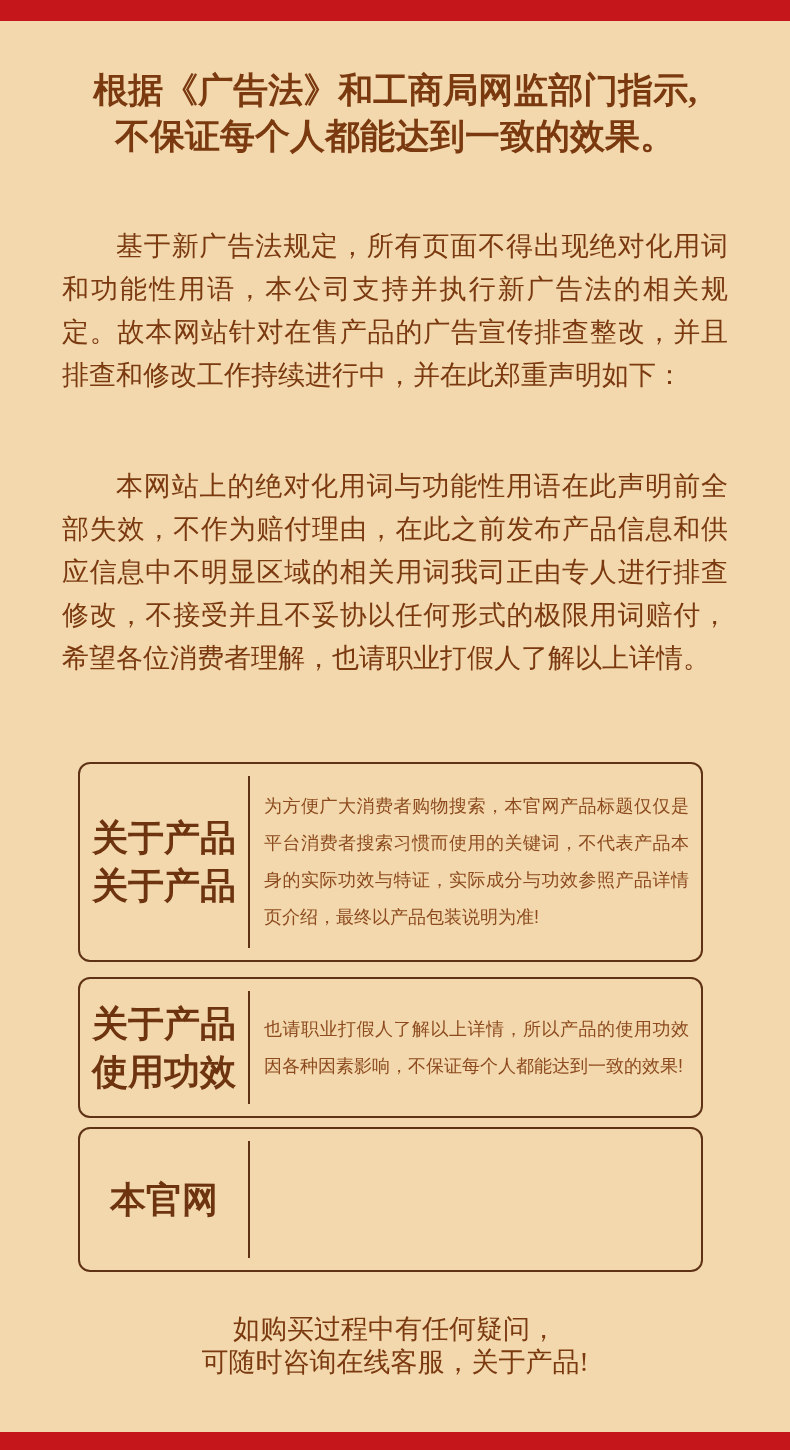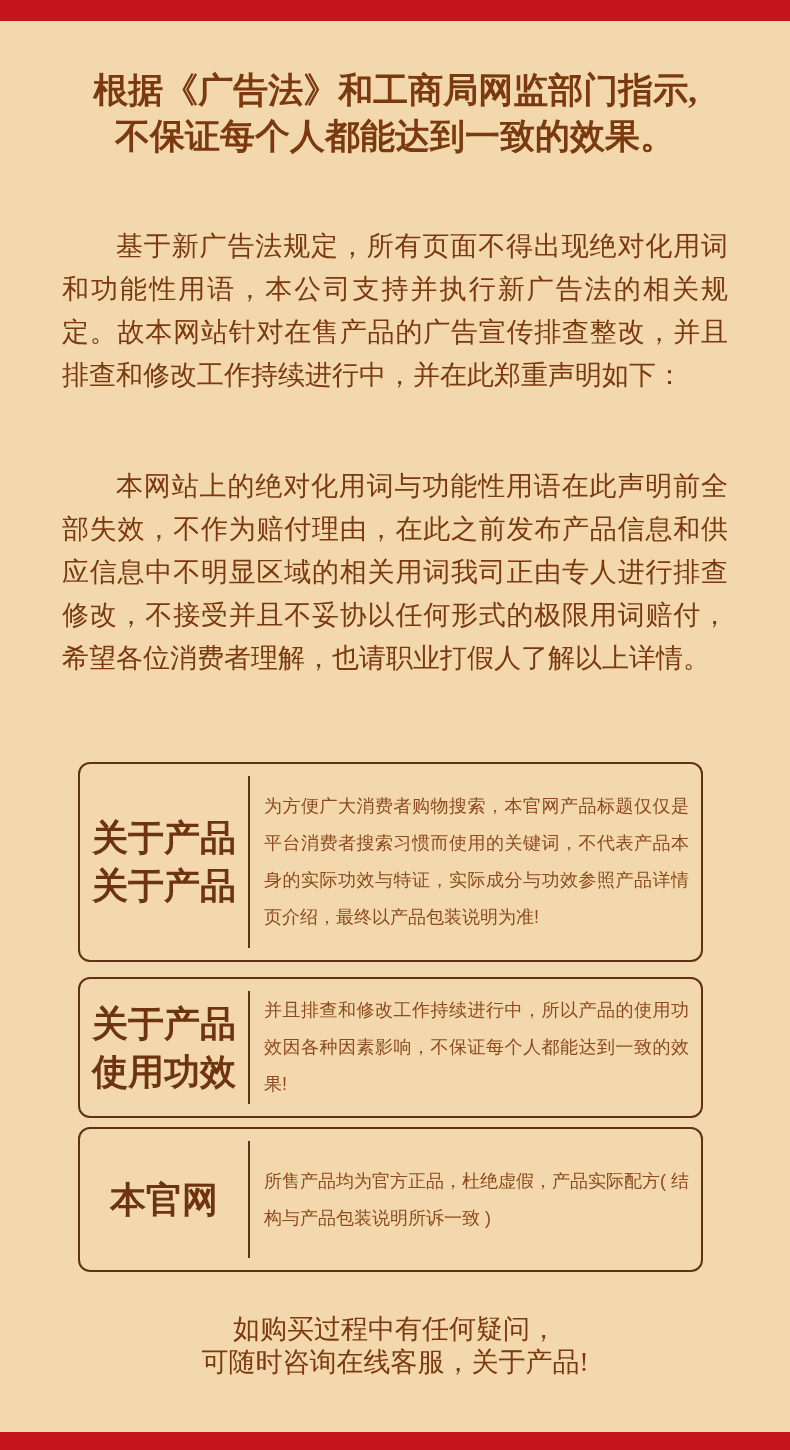--- a/index.html
+++ b/index.html
@@ -131,32 +131,29 @@
     </div>
   </div>
 
   <div class="notice-box b2">
     <div class="box-label">
       <span>关于产品</span>
       <span>使用功效</span>
     </div>
     <div class="box-divider"></div>
     <div class="box-desc">
-      <span>并且排查和修改工作持续进行中，所以产品的使用功效因各种因素影响，不保证每个人都能达到一致的效果!</span>
+      <span>也请职业打假人了解以上详情，所以产品的使用功效因各种因素影响，不保证每个人都能达到一致的效果!</span>
     </div>
   </div>
 
   <div class="notice-box b3">
     <div class="box-label">
       <span>本官网</span>
     </div>
     <div class="box-divider"></div>
-    <div class="box-desc">
-      <span>所售产品均为官方正品，杜绝虚假，产品实际配方( 结构与产品包装说明所诉一致 )</span>
-    </div>
   </div>
 
   <div class="footer-note">
     <span class="line">如购买过程中有任何疑问，</span>
     <span class="line">可随时咨询在线客服，关于产品!</span>
   </div>
 
   <div class="accent-bar bottom"></div>
 
 </div>

